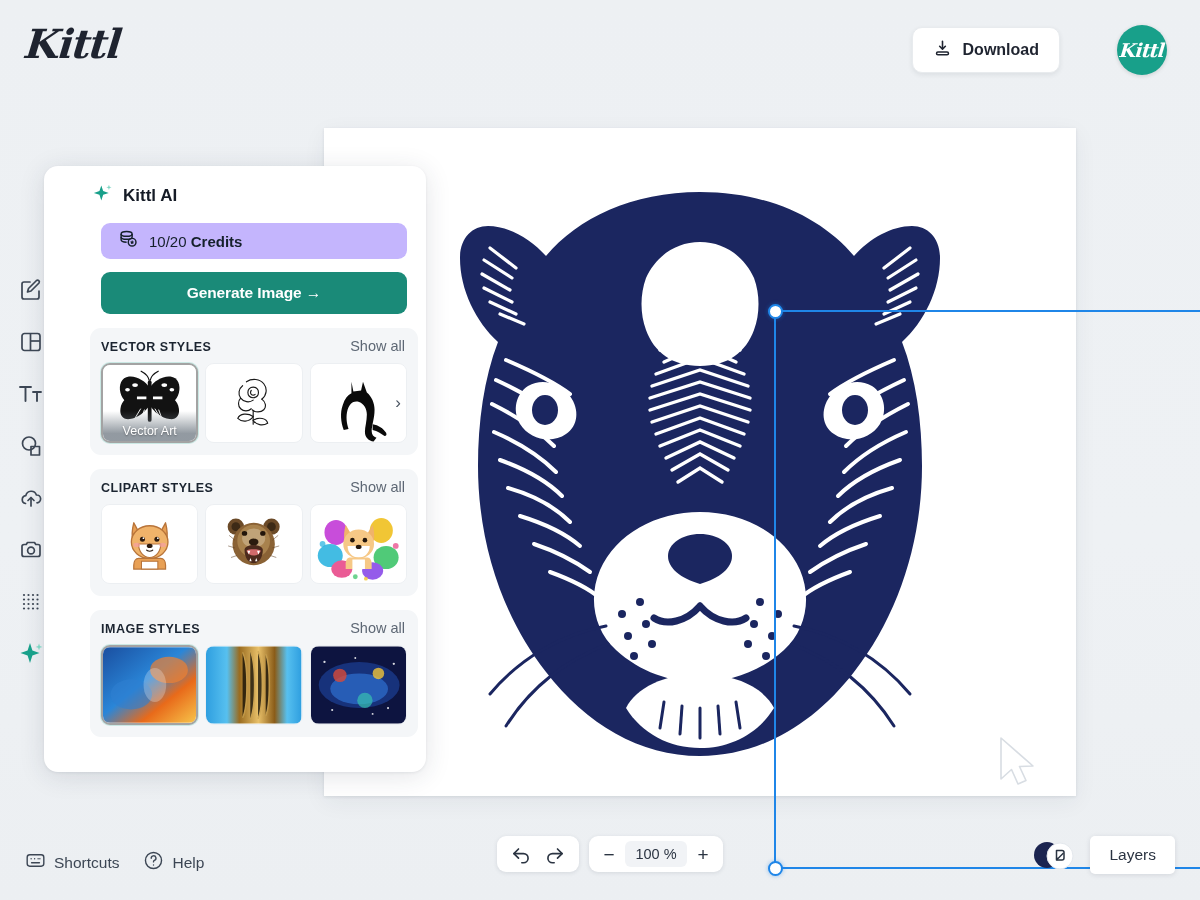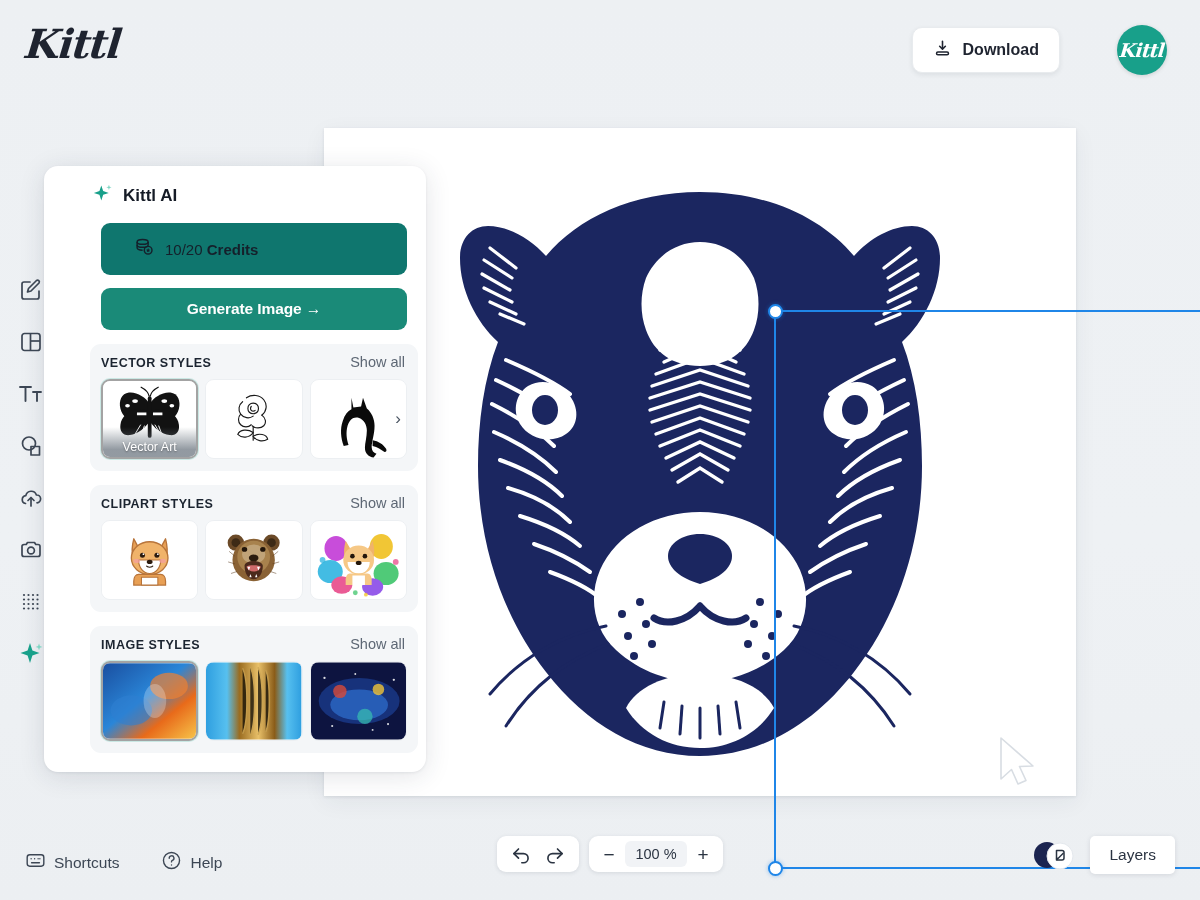--- a/index.html
+++ b/index.html
@@ -108,22 +108,22 @@
   }
   #panel-inner { position: absolute; left: 0; top: 0; width: 382px; }
   #panel-head {
     display: flex; align-items: center; gap: 9px;
     padding: 17px 0 0 48px;
   }
   #panel-head .title { font-size: 17px; font-weight: bold; color: #151b26; }
 
   #credits {
     margin: 14px 19px 0 57px;
-    height: 52px; background: #0f766e; border-radius: 9px;
-    display: flex; align-items: center; gap: 10px; padding: 0 32px;
+    height: 36px; background: #c4b5fd; border-radius: 9px;
+    display: flex; align-items: center; gap: 10px; padding: 0 16px;
     cursor: pointer;
   }
   #credits .txt { font-size: 15px; color: #15202b; }
   #credits .txt b { font-weight: bold; }
 
   #prompt-box {
     margin: 14px 19px 0 57px;
     height: 68px; background: #ffffff;
     border: 1px solid #e3e7eb; border-radius: 9px;
     padding: 11px 14px;
@@ -175,21 +175,21 @@
   }
   .thumb { width: 100%; height: 100%; display: block; }
   .sec-bg {
     background: #f4f6f8; border-radius: 11px; padding: 10px 11px 12px 11px;
     margin-left: -11px; margin-right: -11px;
   }
 
   
   #bottom-left {
     position: absolute; left: 25px; bottom: 25px;
-    display: flex; align-items: center; gap: 42px;
+    display: flex; align-items: center; gap: 24px;
   }
   .bottom-item {
     display: flex; align-items: center; gap: 8px;
     font-size: 15.5px; color: #3c4654; cursor: pointer;
   }
   #zoom-group {
     position: absolute; left: 497px; bottom: 28px;
     display: flex; align-items: center; gap: 10px;
   }
   #undo-redo {

